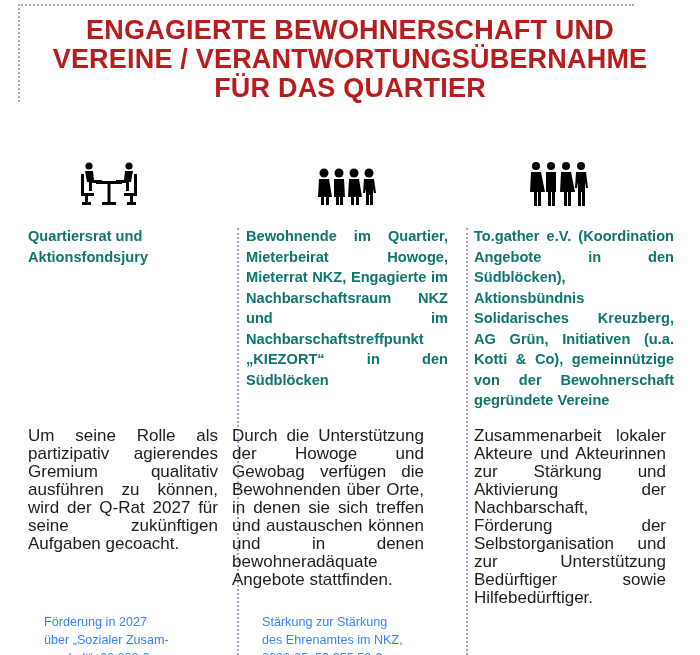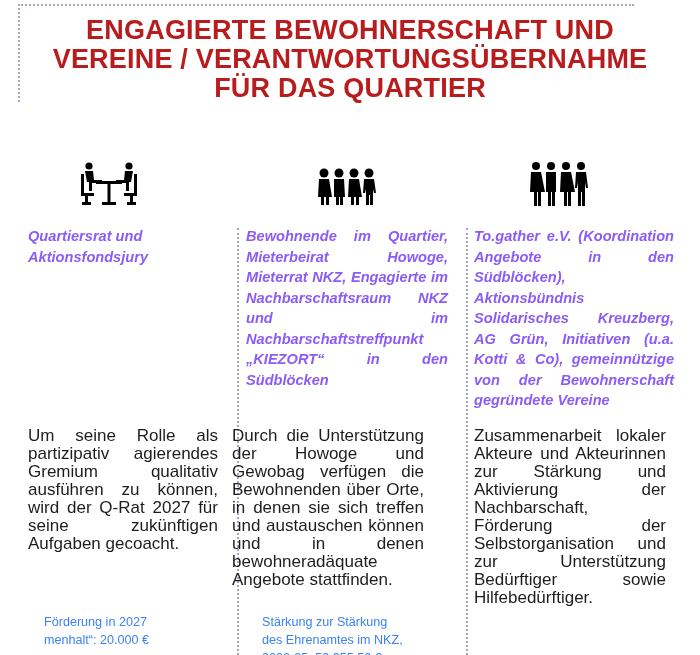--- a/index.html
+++ b/index.html
@@ -73,24 +73,23 @@
     }
     .col-1 { left: 28px; width: 190px; }
     .col-2 { left: 246px; width: 202px; }
     .col-3 { left: 474px; width: 200px; }
 
     .actor {
       font-family: "Liberation Sans", sans-serif;
       font-weight: bold;
       font-size: 14.6px;
       line-height: 20.5px;
-      color: #8b5cf6;
+      color: #0f766e;
       text-align: justify;
       margin: 0;
-      font-style: italic;
     }
     .col-1 .actor { text-align: left; }
 
     .desc {
       position: absolute;
       top: 427px;
       font-family: Liberation Sans, sans-serif;
       font-size: 17px;
       line-height: 18px;
       color: #1d1d1b;
@@ -193,19 +192,20 @@
 <div class="col col-3">
   <p class="actor">To.gather e.V. (Koordination Angebote in den Südblöcken), Aktionsbündnis Solidarisches Kreuzberg, AG Grün, Initiativen (u.a. Kotti &amp; Co), gemeinnützige von der Bewohnerschaft gegründete Vereine</p>
 </div>
 
 <p class="desc desc-1">Um seine Rolle als partizipativ agierendes Gremium qualitativ ausführen zu können, wird der Q-Rat 2027 für seine zukünftigen Aufgaben gecoacht.</p>
 <p class="desc desc-2">Durch die Unterstützung der Howoge und Gewobag verfügen die Bewohnenden über Orte, in denen sie sich treffen und austauschen können und in denen bewohneradäquate Angebote stattfinden.</p>
 <p class="desc desc-3">Zusammenarbeit lokaler Akteure und Akteurinnen zur Stärkung und Aktivierung der Nachbarschaft, Förderung der Selbstorganisation und zur Unterstützung Bedürftiger sowie Hilfebedürftiger.</p>
 
 <div class="funding funding-1">
   <span>Förderung in 2027</span>
+  <span>über „Sozialer Zusam-</span>
   <span>menhalt“: 20.000 €</span>
 </div>
 <div class="funding funding-2">
   <span>Stärkung zur Stärkung</span>
   <span>des Ehrenamtes im NKZ,</span>
   <span>2023-25: 59.955,50 €</span>
 </div>
 
 </body></html>

